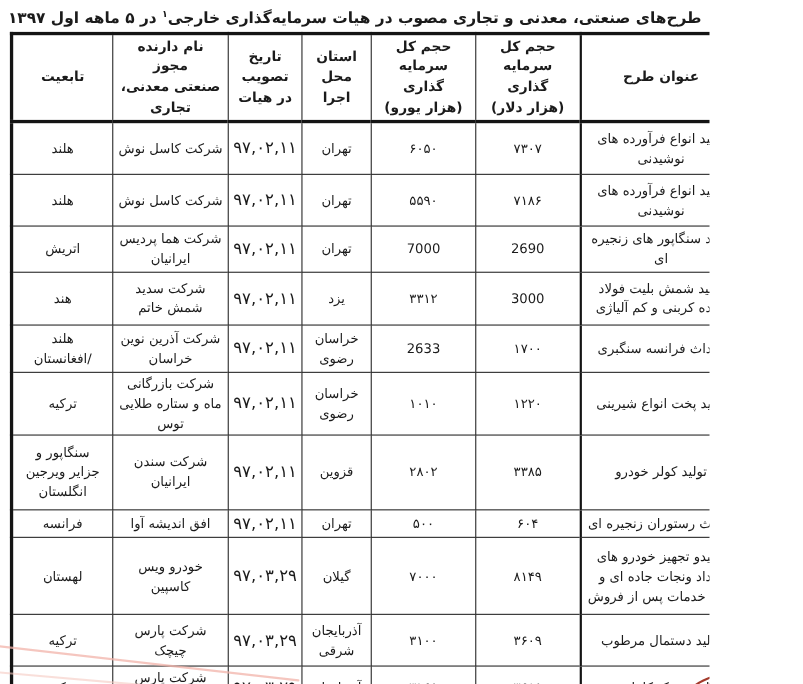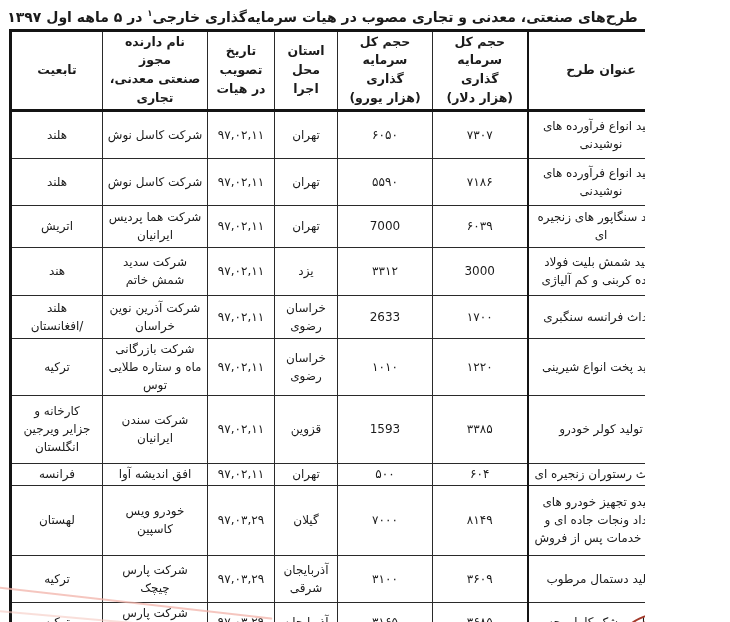--- a/index.html
+++ b/index.html
@@ -71,21 +71,21 @@
   tbody tr:nth-child(3)  { height: 42px; }
   tbody tr:nth-child(4)  { height: 48px; }
   tbody tr:nth-child(5)  { height: 43px; }
   tbody tr:nth-child(6)  { height: 50px; }
   tbody tr:nth-child(7)  { height: 68px; }
   tbody tr:nth-child(8)  { height: 22px; }
   tbody tr:nth-child(9)  { height: 70px; }
   tbody tr:nth-child(10) { height: 47px; }
   tbody tr:nth-child(11) { height: 28px; }
 
-  td.cell-date { font-size: 12px; }
+  td.cell-date { font-size: 15px; }
 
   
   .swoosh {
     position: absolute;
     height: 2px;
     border-radius: 2px;
     pointer-events: none;
   }
   .swoosh-1 {
     left: -6px; top: 586px; width: 280px;
@@ -179,21 +179,21 @@
       <td>۷۱۸۶</td>
       <td>۵۵۹۰</td>
       <td>تهران</td>
       <td class="cell-date">۹۷,۰۲,۱۱</td>
       <td>شرکت کاسل نوش</td>
       <td>هلند</td>
     </tr>
         <tr>
       <td>۳</td>
       <td class="col-title-b">ایجاد سنگاپور های زنجیره ای</td>
-      <td>۶۰۳۹</td>
+      <td>2690</td>
       <td>7000</td>
       <td>تهران</td>
       <td class="cell-date">۹۷,۰۲,۱۱</td>
       <td>شرکت هما پردیس ایرانیان</td>
       <td>اتریش</td>
     </tr>
         <tr>
       <td>۴</td>
       <td class="col-title-b">تولید شمش بلیت فولاد ساده کربنی و کم آلیاژی</td>
       <td>3000</td>
@@ -223,25 +223,25 @@
       <td>خراسان
 رضوی</td>
       <td class="cell-date">۹۷,۰۲,۱۱</td>
       <td>شرکت بازرگانی ماه و ستاره طلایی توس</td>
       <td>ترکیه</td>
     </tr>
         <tr>
       <td>۷</td>
       <td class="col-title-b">تولید کولر خودرو</td>
       <td>۳۳۸۵</td>
-      <td>1593</td>
+      <td>۲۸۰۲</td>
       <td>قزوین</td>
       <td class="cell-date">۹۷,۰۲,۱۱</td>
       <td>شرکت سندن ایرانیان</td>
-      <td>کارخانه و
+      <td>سنگاپور و
 جزایر ویرجین
 انگلستان</td>
     </tr>
         <tr>
       <td>۸</td>
       <td class="col-title-b">احداث رستوران زنجیره ای</td>
       <td>۶۰۴</td>
       <td>۵۰۰</td>
       <td>تهران</td>
       <td class="cell-date">۹۷,۰۲,۱۱</td>

